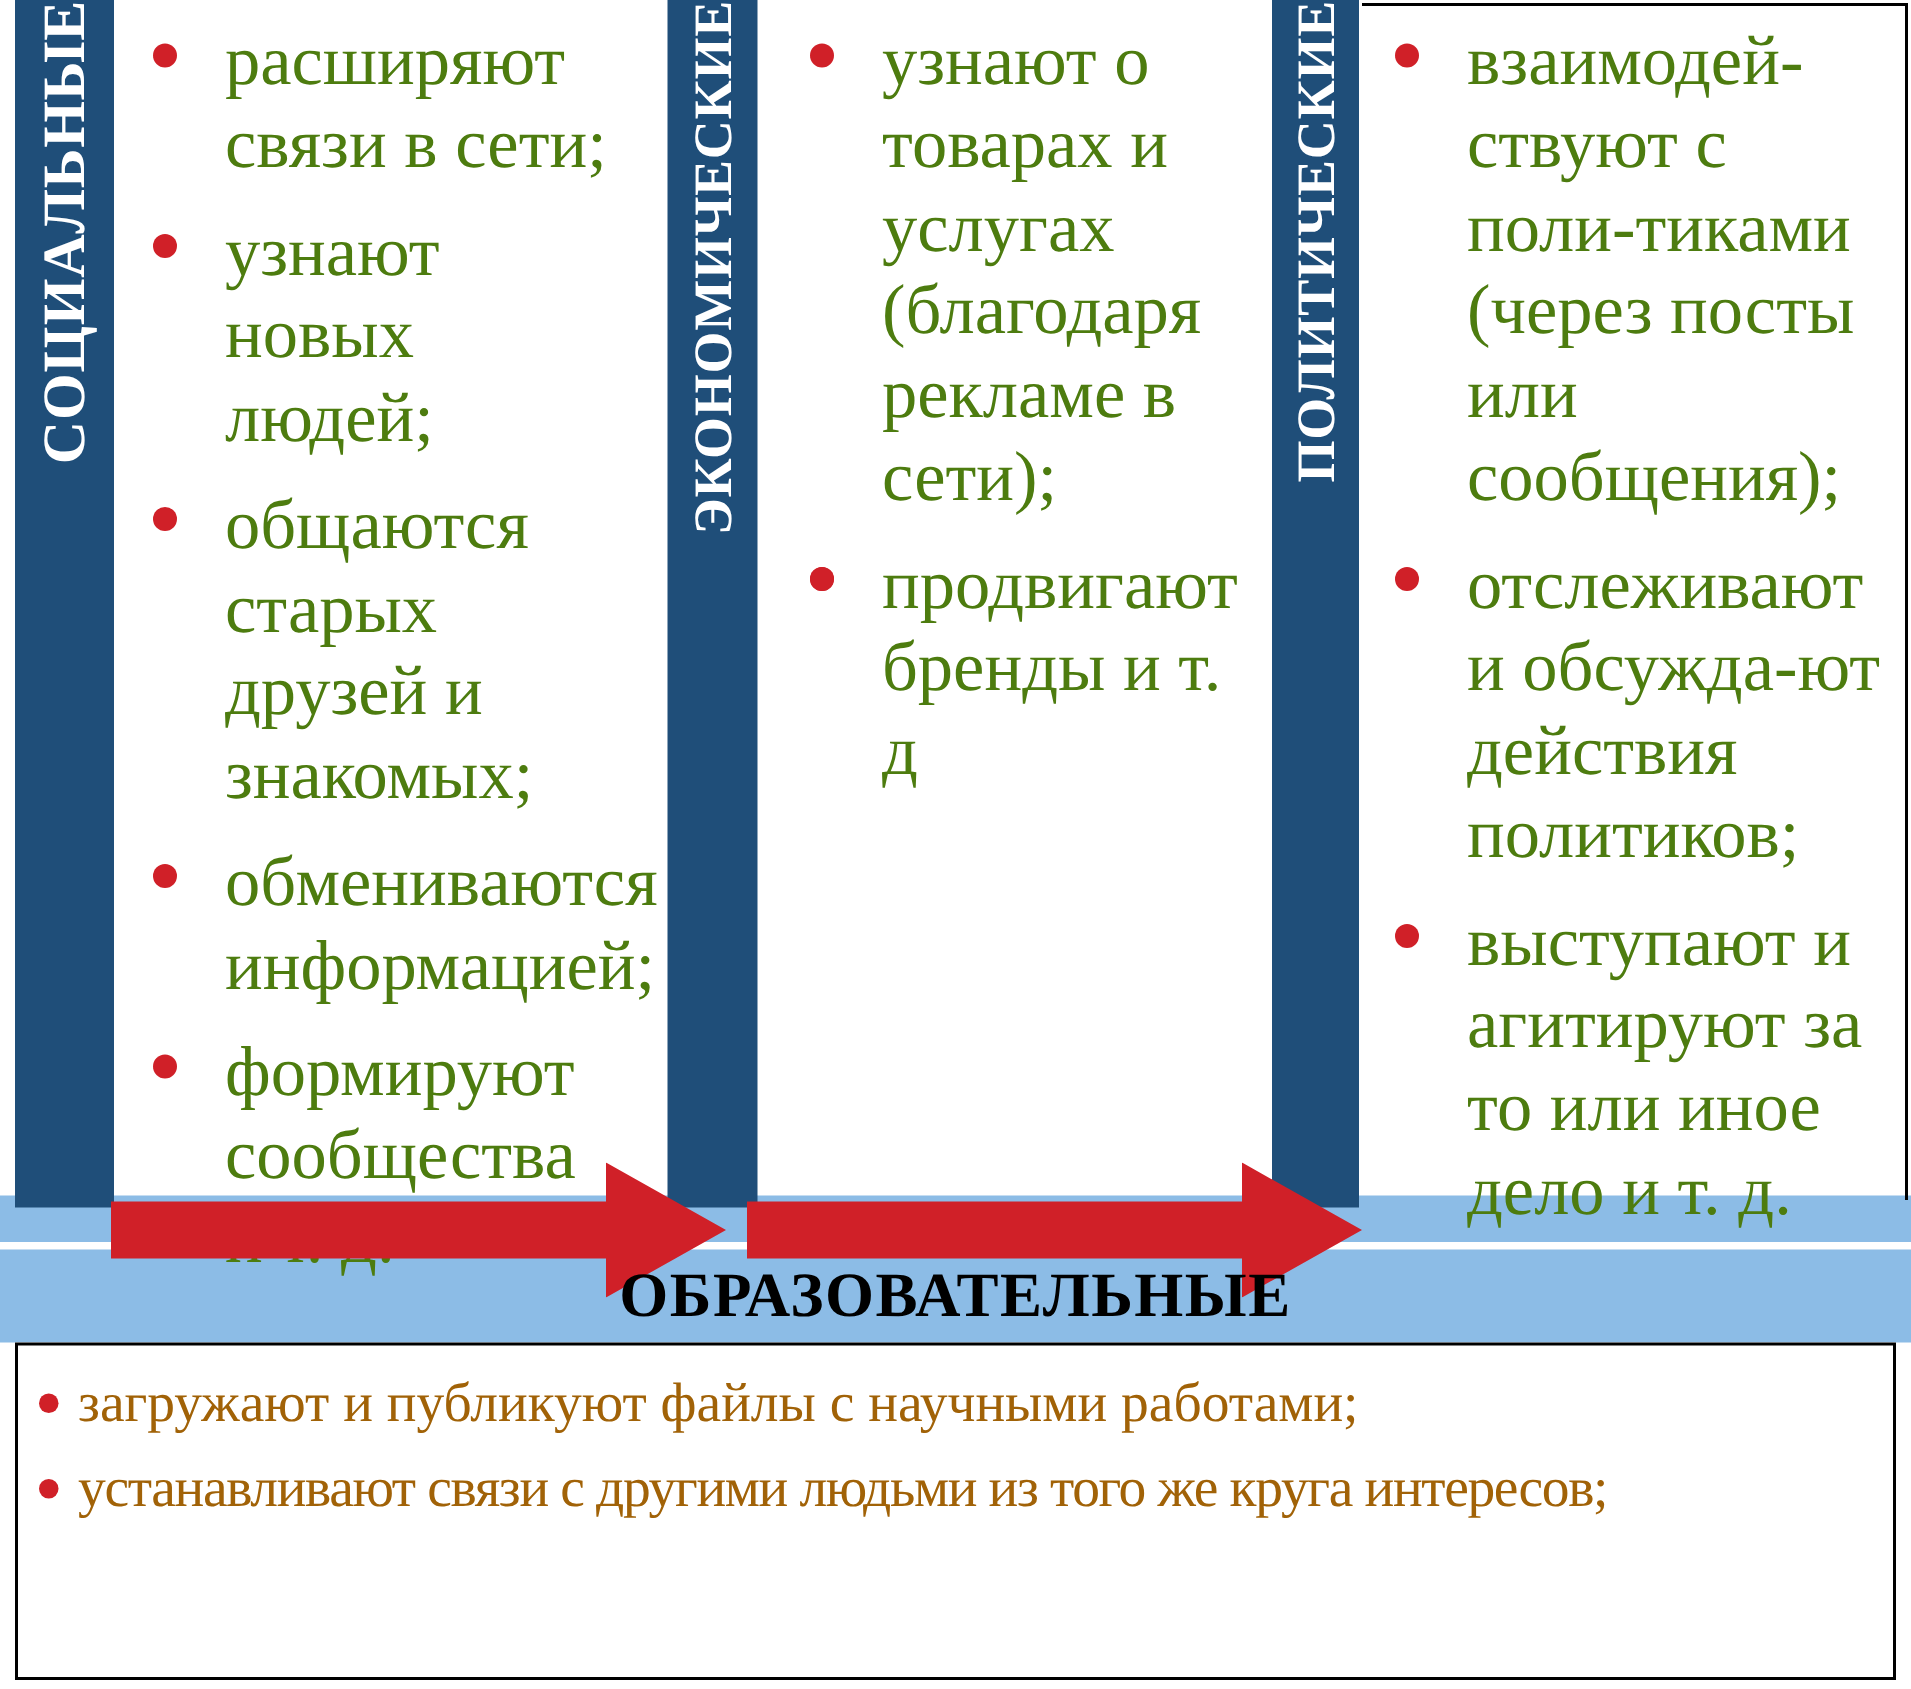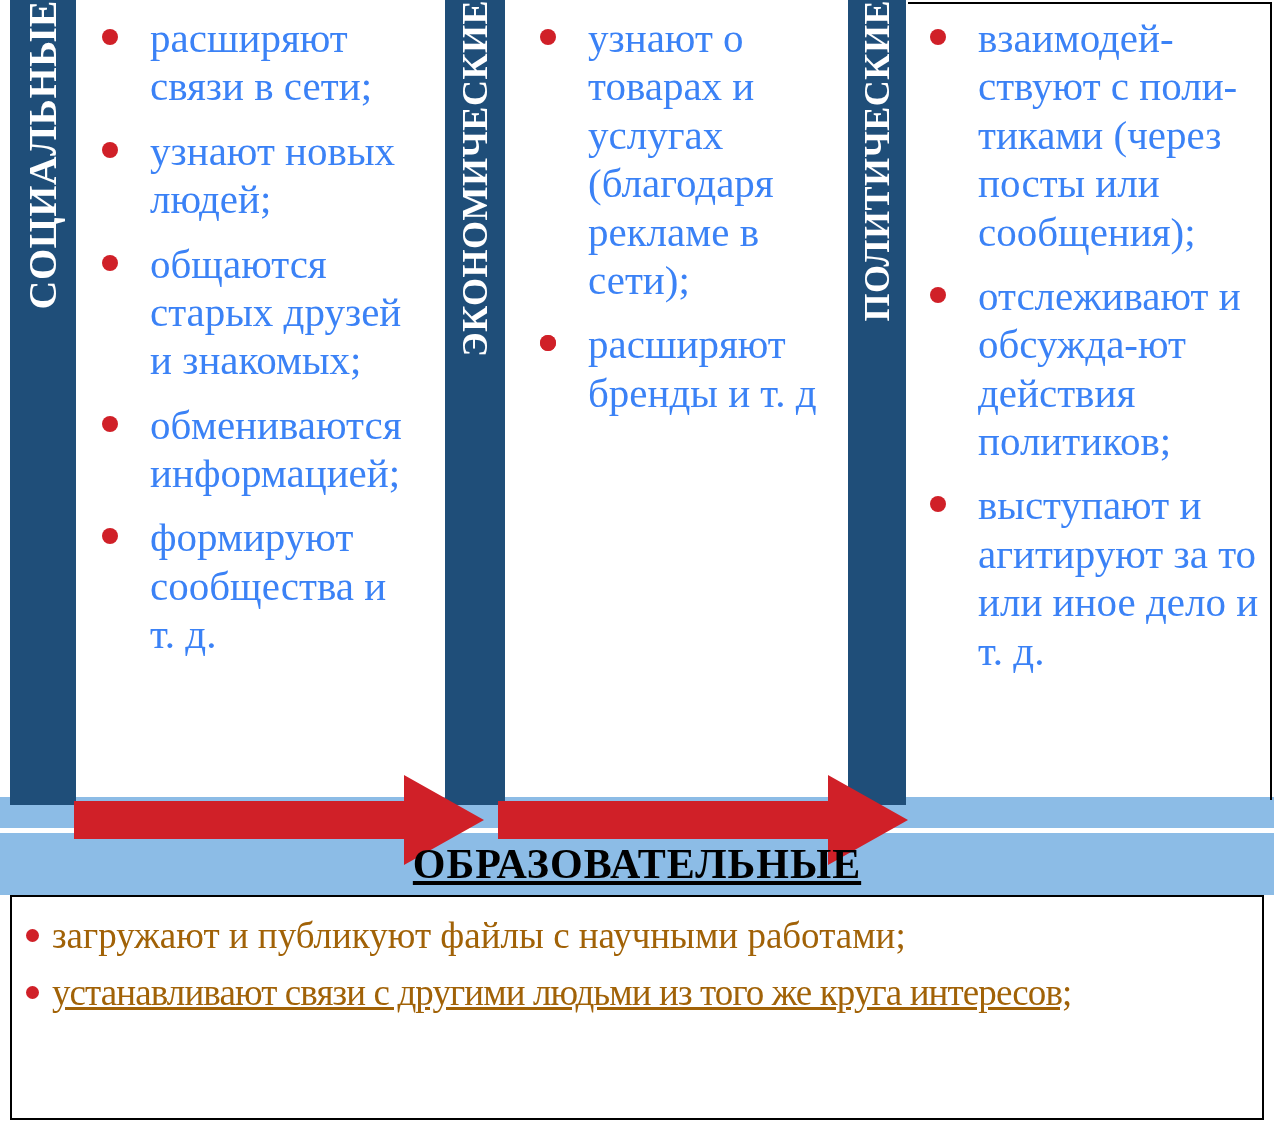--- a/index.html
+++ b/index.html
@@ -97,23 +97,23 @@
   
   .col-list {
     position: absolute;
     list-style: none;
     margin: 0;
     padding: 0;
   }
   .col-list li {
     position: relative;
     padding-left: 62px;
-    font-size: 41px;
+    font-size: 47px;
     line-height: 1.18;
-    color: #3b82f6;
+    color: #4d7c0f;
     margin-bottom: 16px;
   }
   .col-list li .bullet {
     position: absolute;
     left: 14px;
     top: 15px;
     width: 16px;
     height: 16px;
     border-radius: 50%;
     background: #D02028;
@@ -136,21 +136,20 @@
     height: 62px;
     display: flex;
     align-items: center;
     justify-content: center;
     font-family: "Liberation Serif", "DejaVu Serif", serif;
     font-weight: bold;
     font-size: 42px;
     letter-spacing: 1px;
     color: #000000;
     z-index: 6;
-    text-decoration: underline;
   }
 
   
   .bottom-list {
     position: absolute;
     left: 24px;
     top: 912px;
     width: 1220px;
     list-style: none;
     margin: 0;
@@ -169,21 +168,20 @@
     position: absolute;
     left: 2px;
     top: 17px;
     width: 13px;
     height: 13px;
     border-radius: 50%;
     background: #D02028;
   }
   .bottom-list li.squeeze {
     letter-spacing: -0.9px;
-    text-decoration: underline;
   }
 </style>
 </head>
 <body>
 
 <div id="page">
 
   <div class="band-upper"></div>
   <div class="band-lower"></div>
 
@@ -201,21 +199,21 @@
     <li><span class="bullet"></span><span>обмениваются информацией;</span></li>
     <li><span class="bullet"></span><span>формируют сообщества и т. д.</span></li>
   </ul>
 
   <div class="vbar vbar-2">
     <span class="vtext">ЭКОНОМИЧЕСКИЕ</span>
   </div>
   <ul class="col-list list-2">
     <li><span class="bullet"></span><span>узнают о товарах и услугах (благодаря рекламе в сети);</span></li>
     <li><span class="bullet"></span></li>
-    <li><span class="bullet"></span><span>расширяют бренды и т. д</span></li>
+    <li><span class="bullet"></span><span>продвигают бренды и т. д</span></li>
   </ul>
 
   <div class="vbar vbar-3">
     <span class="vtext">ПОЛИТИЧЕСКИЕ</span>
   </div>
   <ul class="col-list list-3">
     <li><span class="bullet"></span><span>взаимодей-ствуют с поли-тиками (через посты или сообщения);</span></li>
     <li><span class="bullet"></span><span>отслеживают и обсужда-ют действия политиков;</span></li>
     <li><span class="bullet"></span><span>выступают и агитируют за то или иное дело и т. д.</span></li>
   </ul>

